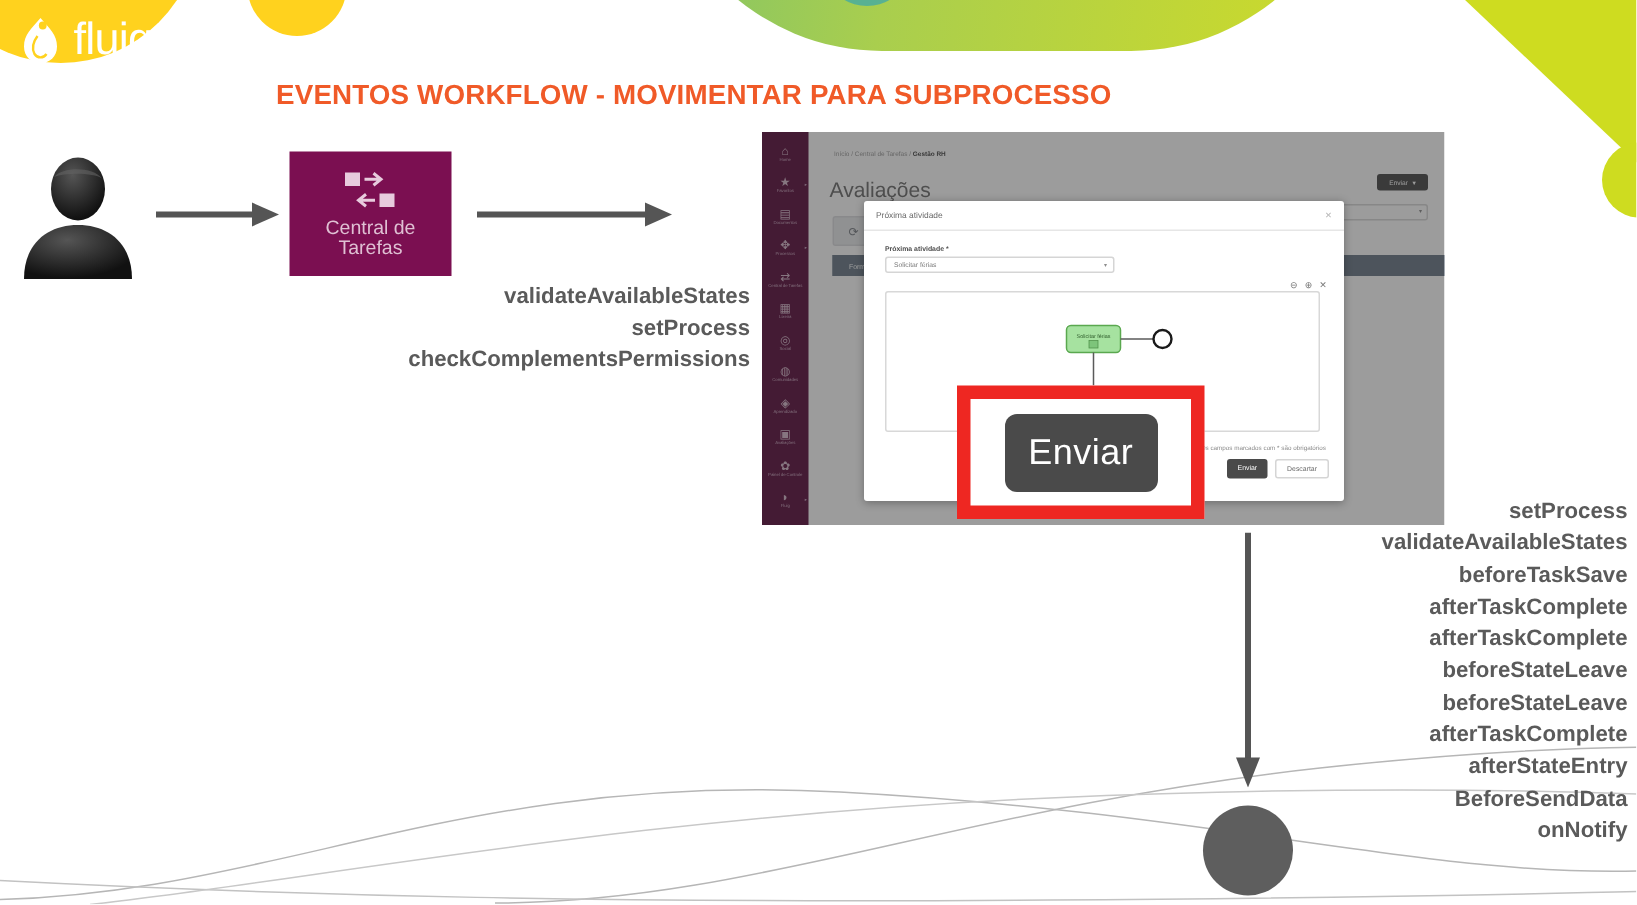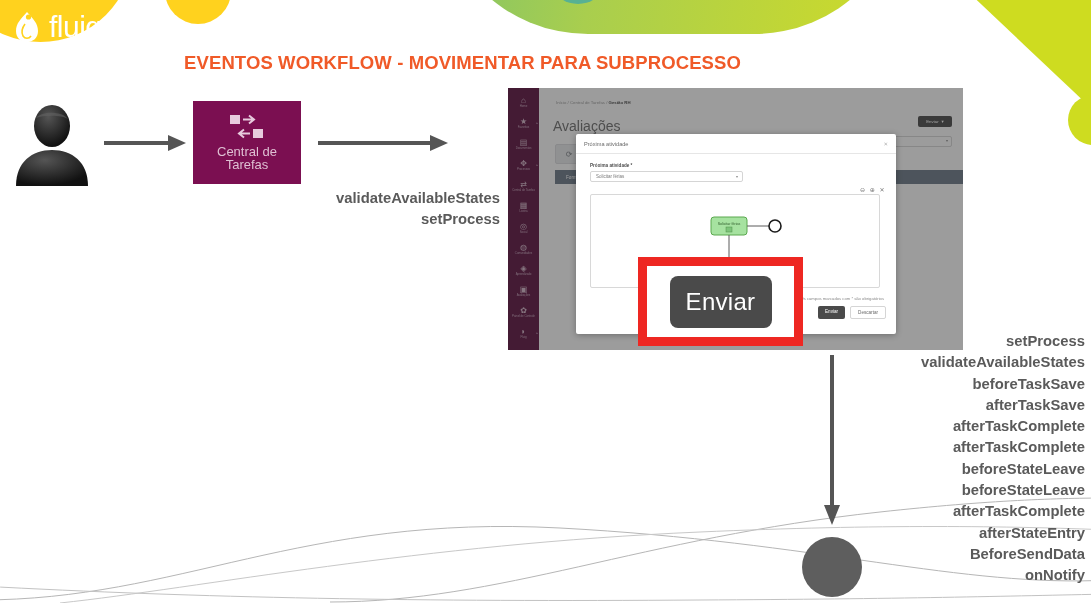--- a/index.html
+++ b/index.html
@@ -231,27 +231,27 @@
   </div>
 
   <svg class="arrow-2" viewBox="0 0 130 22">
     <line x1="0" y1="11" x2="112" y2="11" stroke="#555" stroke-width="4"></line>
     <polygon points="112,3 130,11 112,19" fill="#555"></polygon>
   </svg>
 
   <div class="events-left">
     <div>validateAvailableStates</div>
     <div>setProcess</div>
+    <div>checkComplementsPermissions</div>
   </div>
 
   <div class="events-right">
     <div>setProcess</div>
     <div>validateAvailableStates</div>
     <div>beforeTaskSave</div>
-    <div>afterTaskSave</div>
     <div>afterTaskComplete</div>
     <div>afterTaskComplete</div>
     <div>beforeStateLeave</div>
     <div>beforeStateLeave</div>
     <div>afterTaskComplete</div>
     <div>afterStateEntry</div>
     <div>BeforeSendData</div>
     <div>onNotify</div>
   </div>
 

